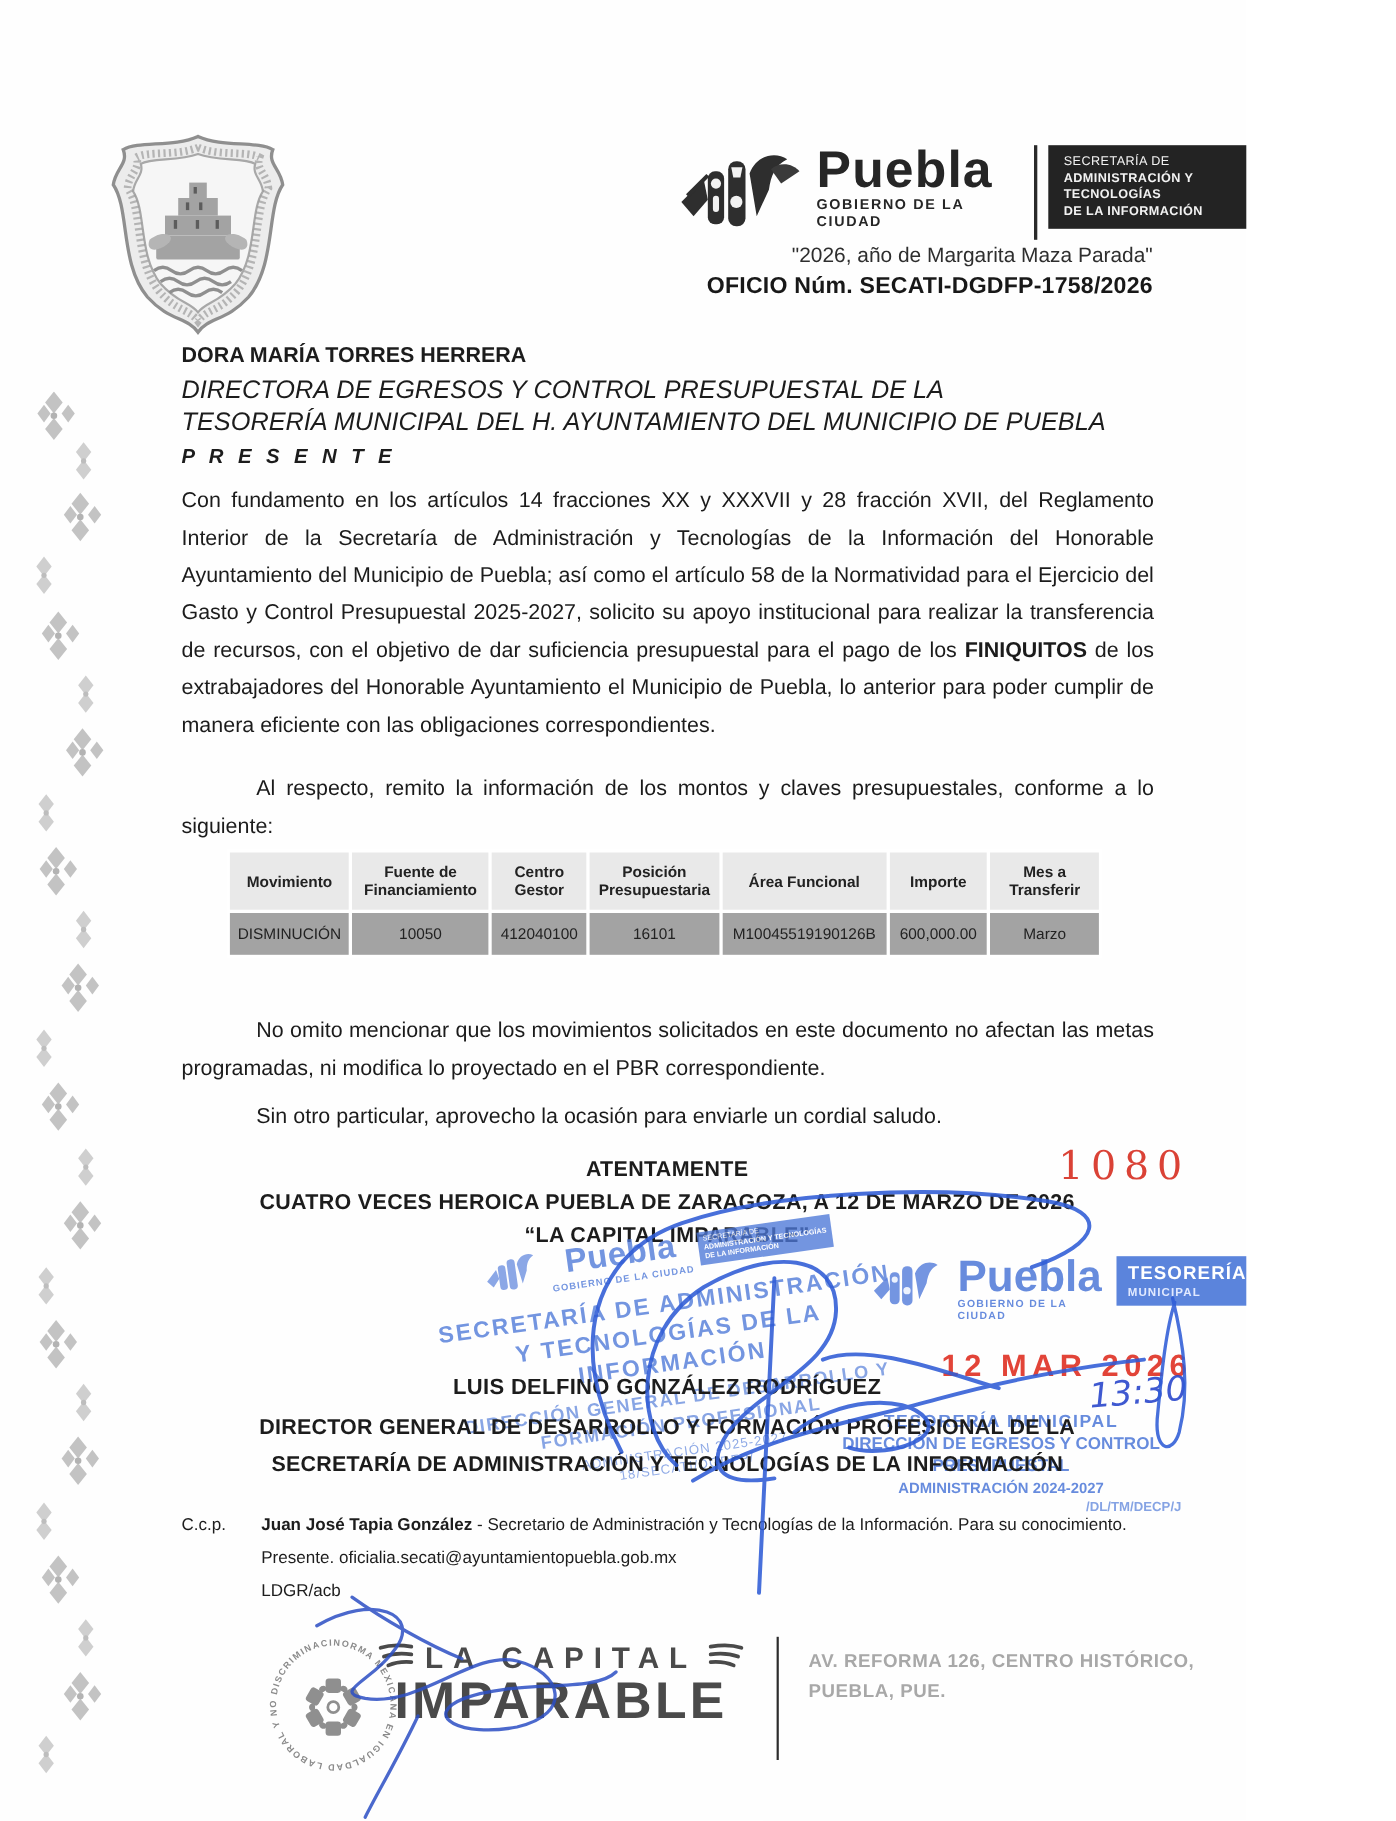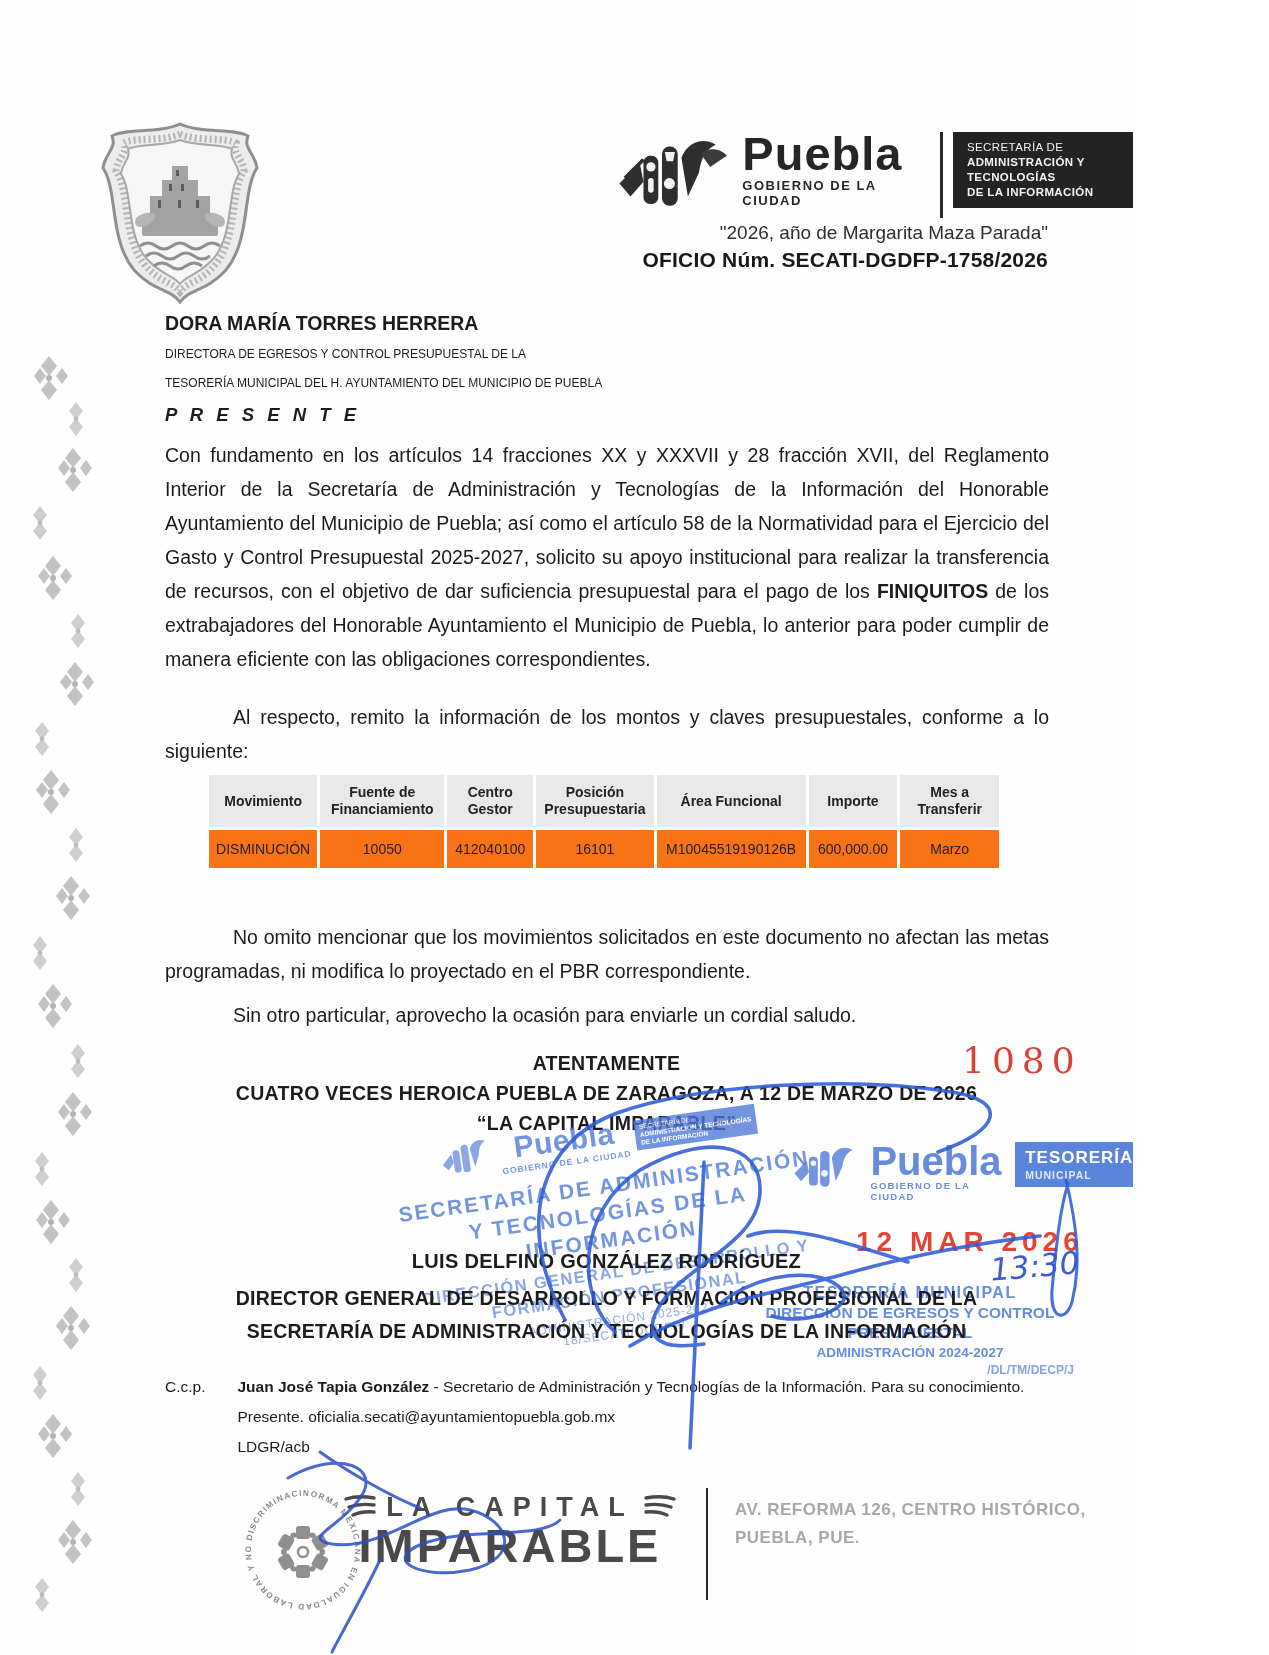--- a/index.html
+++ b/index.html
@@ -13,35 +13,35 @@
   .brand-name{font-size:47px;font-weight:800;color:#262626;letter-spacing:1px;line-height:44px;}
   .brand-sub{font-size:13px;font-weight:700;color:#262626;letter-spacing:1.5px;margin-top:2px;}
   .secretariat-box{
     background:#232323;color:#f2f2f2;padding:8px 12px 8px 14px;width:186px;
     font-size:11.5px;line-height:15px;letter-spacing:.4px;
   }
   .year-legend{font-size:19px;color:#2e2e2e;text-align:right;}
   .oficio-number{font-size:21px;font-weight:700;color:#181818;text-align:right;letter-spacing:.2px;}
   
   .addr-name{font-size:19.5px;font-weight:700;}
-  .addr-line{font-size:12px;line-height:29px;}
+  .addr-line{font-size:23px;line-height:29px;font-style:italic;}
   .addr-present{font-size:18.5px;font-weight:700;letter-spacing:4px;margin-top:6px;font-style:italic;}
   
   .para{font-size:19.5px;line-height:34px;text-align:justify;color:#1b1b1b;}
   .indent{text-indent:68px;}
   
   table.budget{border-collapse:separate;border-spacing:3px;width:796px;background:#ffffff;}
   table.budget th{
     background:#e9e9e9;font-size:14px;font-weight:700;color:#222;
     padding:9px 4px;text-align:center;line-height:17px;
   }
   table.budget td{
     font-size:14px;color:#222;text-align:center;padding:11px 4px;
   }
-  table.budget tr.r0 td{background:#f97316;}
+  table.budget tr.r0 td{background:#a3a3a3;}
   table.budget tr.r1 td{background:#ececec;}
   
   .sig-center{width:883px;text-align:center;}
   .sig-line{font-size:19.5px;font-weight:700;line-height:30px;letter-spacing:.3px;}
   .sig-name{font-size:20px;font-weight:700;letter-spacing:.3px;}
   .sig-title{font-size:19.5px;font-weight:700;line-height:33px;letter-spacing:.2px;}
   
   .stamp{color:#4d78d8;pointer-events:none;}
   .stamp-left{width:420px;text-align:center;transform:rotate(-8deg);opacity:.78;}
   .stamp-left .sl1{font-size:21px;font-weight:700;letter-spacing:2px;line-height:27px;}
@@ -62,21 +62,21 @@
   .srt2{font-size:15.5px;line-height:20px;}
   .srt3{font-size:13.5px;line-height:20px;}
   .srt-frag{font-size:12px;opacity:.8;}
   .red-stamp{color:#e03528;font-weight:700;}
   .folio{font-family:"DejaVu Serif","Liberation Serif",serif;font-size:36px;letter-spacing:7px;color:#d83326;opacity:.92;}
   .date-stamp{font-size:28px;letter-spacing:5px;opacity:.92;}
   .hand-time{font-family:"DejaVu Sans","Liberation Sans",sans-serif;font-style:italic;font-size:31px;color:#2b48cc;transform:rotate(-5deg);opacity:.9;}
   
   .ccp{font-size:15.5px;line-height:30px;color:#1d1d1d;}
   
-  .cap-line1{display:flex;align-items:center;gap:10px;justify-content:center;}
+  .cap-line1{display:flex;align-items:flex-start;gap:10px;justify-content:center;}
   .cap-small{font-size:27px;font-weight:700;letter-spacing:9px;color:#4a4a4a;}
   .cap-big{font-size:47px;font-weight:800;letter-spacing:3px;color:#4a4a4a;line-height:46px;}
   .footer-divider{width:2px;height:112px;background:#2c2c2c;}
   .footer-address{font-size:17px;font-weight:600;color:#a8a8a8;line-height:28px;letter-spacing:.5px;}
 </style>
 </head>
 <body>
 
 <div class="page">
 

